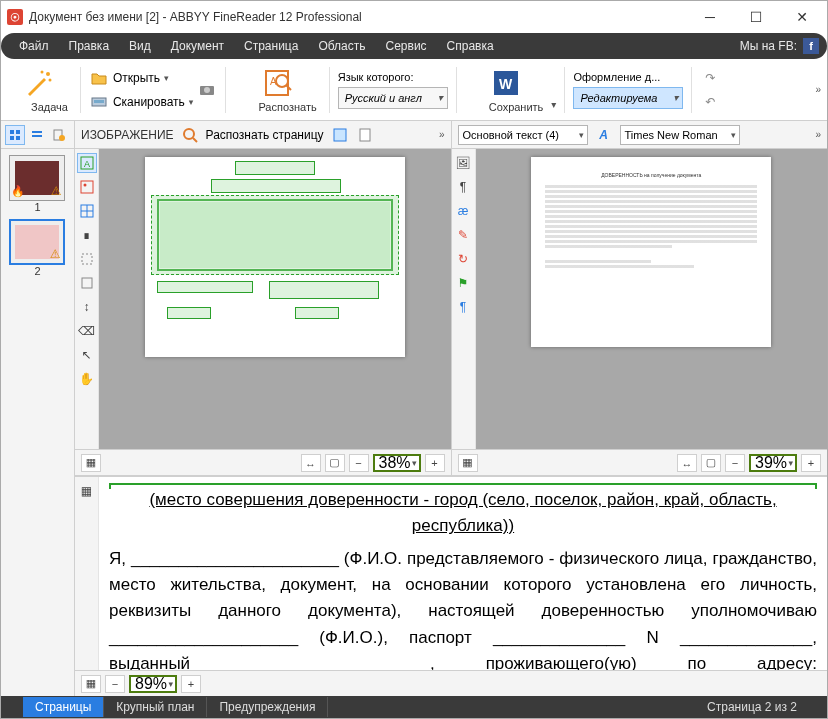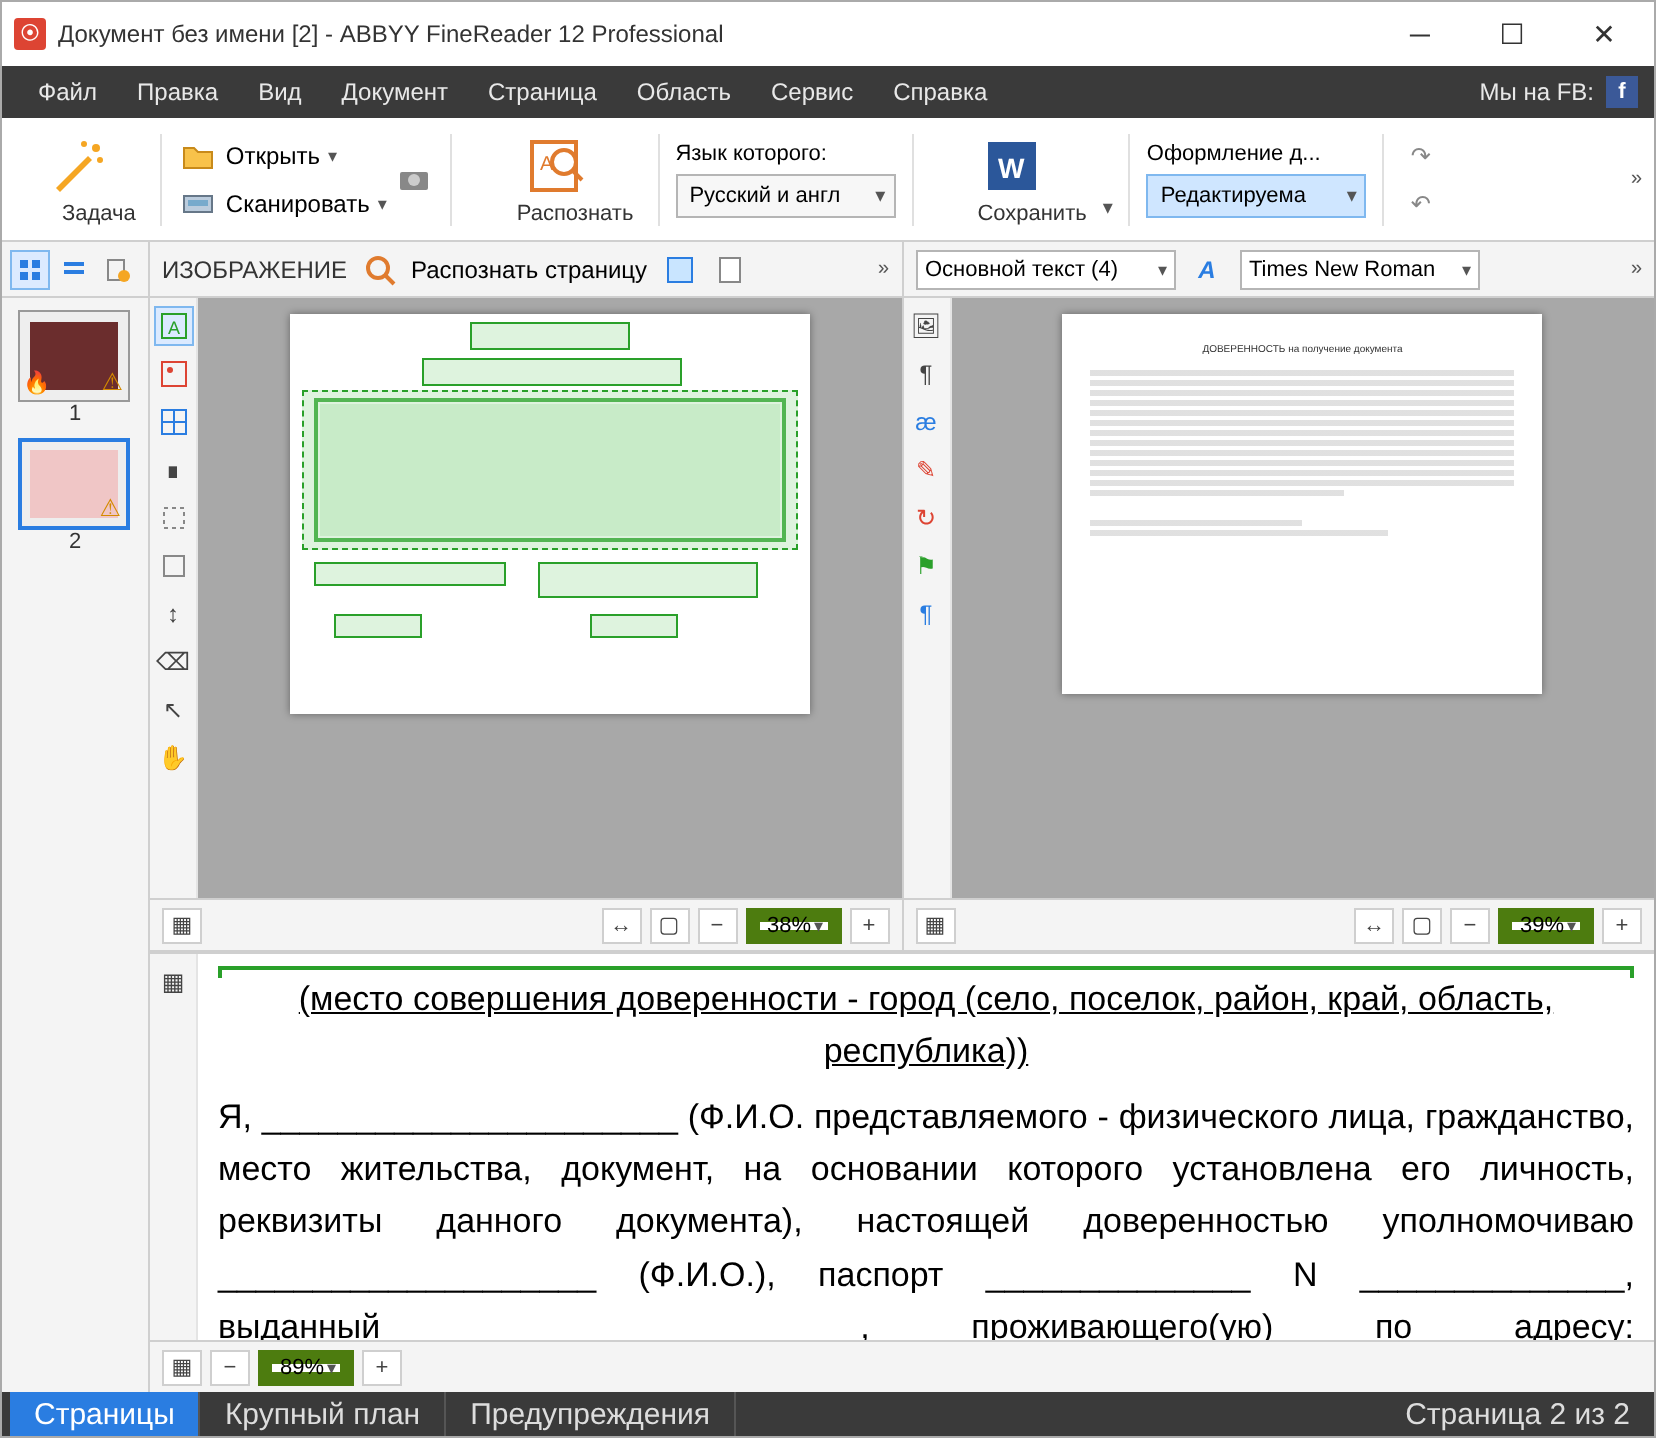--- a/index.html
+++ b/index.html
@@ -2,32 +2,32 @@
 <html><head>
 <meta charset="utf-8">
 <style>
 * { box-sizing: border-box; margin: 0; padding: 0; font-family: "Segoe UI", Tahoma, sans-serif; }
 body { width: 828px; height: 719px; background: #fff; display: flex; flex-direction: column; border: 1px solid #aaa; overflow: hidden; }
 .titlebar { height: 32px; background: #fff; display: flex; align-items: center; padding: 0 2px; gap: 6px; }
 .titlebar .app-ico { width:16px; height:16px; background:#d43; border-radius:2px; margin-left:4px; display:inline-flex; align-items:center; justify-content:center; color:#fff; font-size:10px;}
 .titlebar .title { flex:1; font-size:12px; color:#333; }
 .winbtns { display:flex; }
 .winbtns div { width:46px; height:30px; display:flex; align-items:center; justify-content:center; color:#333; font-size:14px; }
-.menubar { height:26px; background:#3a3a3a; display:flex; align-items:center; padding:12px 8px; gap:0; color:#e8e8e8; font-size:12px; }
+.menubar { height:26px; background:#3a3a3a; display:flex; align-items:center; padding:12px 8px; gap:0; color:#e8e8e8; font-size:12px;border-radius:13px; }
 .menubar .item { padding:4px 10px; }
 .menubar .spacer{flex:1;}
 .menubar .fb { width:16px;height:16px;background:#3b5998;color:#fff;display:inline-flex;align-items:center;justify-content:center;font-weight:bold;font-size:11px;margin-left:6px;}
 .toolbar { height:62px; background:#fff; border-bottom:1px solid #cfcfcf; display:flex; align-items:center; padding:0 6px; gap:4px; }
 .tb-ico { width:32px; height:32px; display:inline-flex; align-items:center; justify-content:center; }
 .tb-btn { display:flex; flex-direction:column; align-items:center; gap:2px; font-size:11px; color:#333; padding:2px 4px;}
 .tb-btn .lbl{font-size:11px;margin-left:20px;}
 .tb-row { display:flex; flex-direction:column; gap:4px; }
 .tb-row .r { display:flex; align-items:center; gap:4px; font-size:12px; }
 .sep { width:1px; height:46px; background:#e0e0e0; margin:0 4px;}
-.dropdown { height:22px; border:1px solid #b5b5b5; background:#f7f7f7; font-size:11px; padding:0 18px 0 6px; position:relative; display:inline-flex; align-items:center; min-width:110px;}
+.dropdown { height:22px; border:1px solid #b5b5b5; background:#f7f7f7; font-size:11px; padding:0 18px 0 6px; position:relative; display:inline-flex; align-items:center; min-width:110px;font-style:italic;}
 .dropdown::after{content:"▾"; position:absolute; right:4px; color:#555; font-size:10px;}
 .dropdown.sel{background:#cfe6ff;border-color:#7fb8ef;}
 .small-ico{width:20px;height:20px;display:inline-flex;align-items:center;justify-content:center;}
 .workspace{flex:1; display:flex; overflow:hidden;}
 .pages-panel{width:74px; background:#f4f4f4; border-right:1px solid #cfcfcf; display:flex; flex-direction:column;}
 .pages-toolbar{height:28px;border-bottom:1px solid #cfcfcf;display:flex;align-items:center;gap:2px;padding:0 4px;}
 .pages-toolbar .tbtn{width:20px;height:20px;border:1px solid transparent;display:flex;align-items:center;justify-content:center;}
 .pages-toolbar .tbtn.active{background:#dbeaff;border-color:#7fb8ef;}
 .thumbs{flex:1;overflow:auto;padding:6px 0;display:flex;flex-direction:column;align-items:center;gap:6px;}
 .thumb{width:58px;text-align:center;font-size:11px;color:#333;}
@@ -54,28 +54,28 @@
 .page{background:#fff;box-shadow:0 0 4px rgba(0,0,0,.4);position:relative;}
 .pageL{width:260px;height:200px;padding:6px;font-size:5px;}
 .region{border:1px solid #2aa02a;background:rgba(160,220,160,.35);position:absolute;}
 .region.sel{border:2px solid #2aa02a;box-shadow:0 0 0 1px #fff inset;}
 .region.dash{border:1px dashed #2aa02a;}
 .pageR{width:240px;height:190px;padding:14px;font-size:4.5px;color:#333;line-height:1.6;}
 .pageR .tl{text-align:center;font-size:5px;margin-bottom:6px;}
 .pageR .ln{height:3px;margin:2px 0;background:linear-gradient(to right,#333 0,#333 100%);opacity:.15;}
 .pane-foot{height:26px;background:#f4f4f4;border-top:1px solid #cfcfcf;display:flex;align-items:center;gap:4px;padding:0 6px;font-size:11px;}
 .pane-foot .btn{width:20px;height:18px;border:1px solid #cfcfcf;background:#fff;display:flex;align-items:center;justify-content:center;font-size:11px;color:#444;}
-.zoombox{width:48px;height:18px;border:7px solid #4d7c0f;background:#fff;font-size:11px;display:inline-flex;align-items:center;padding:0 12px 0 4px;position:relative;}
+.zoombox{width:48px;height:18px;border:2px solid #4d7c0f;background:#fff;font-size:16px;display:inline-flex;align-items:center;padding:0 12px 0 4px;position:relative;}
 .zoombox::after{content:"▾";position:absolute;right:2px;font-size:9px;color:#555;}
 .detail{height:220px;display:flex;flex-direction:column;border-top:1px solid #cfcfcf;}
 .detail .side-tools{border-right:1px solid #e4e4e4;}
 .detail-body{flex:1;display:flex;overflow:hidden;}
 .detail-canvas{flex:1;background:#fff;overflow:auto;padding:6px 10px;}
 .doc-text{font-family:"Times New Roman",serif;font-size:17px;color:#000;line-height:1.55;}
-.statusbar{height:22px;background:#3a3a3a;color:#ddd;display:flex;align-items:center;font-size:15px;padding:0 4px;}
+.statusbar{height:22px;background:#3a3a3a;color:#ddd;display:flex;align-items:center;font-size:12px;padding:0 22px;}
 .statusbar .tab{padding:3px 12px;border-right:1px solid #555;}
 .statusbar .tab.active{background:#2a7de1;color:#fff;}
 .statusbar .spacer{flex:1;}
 svg{display:block;}
 </style>
 </head>
 <body>
 
 <div class="titlebar">
   <span class="app-ico">⦿</span>

